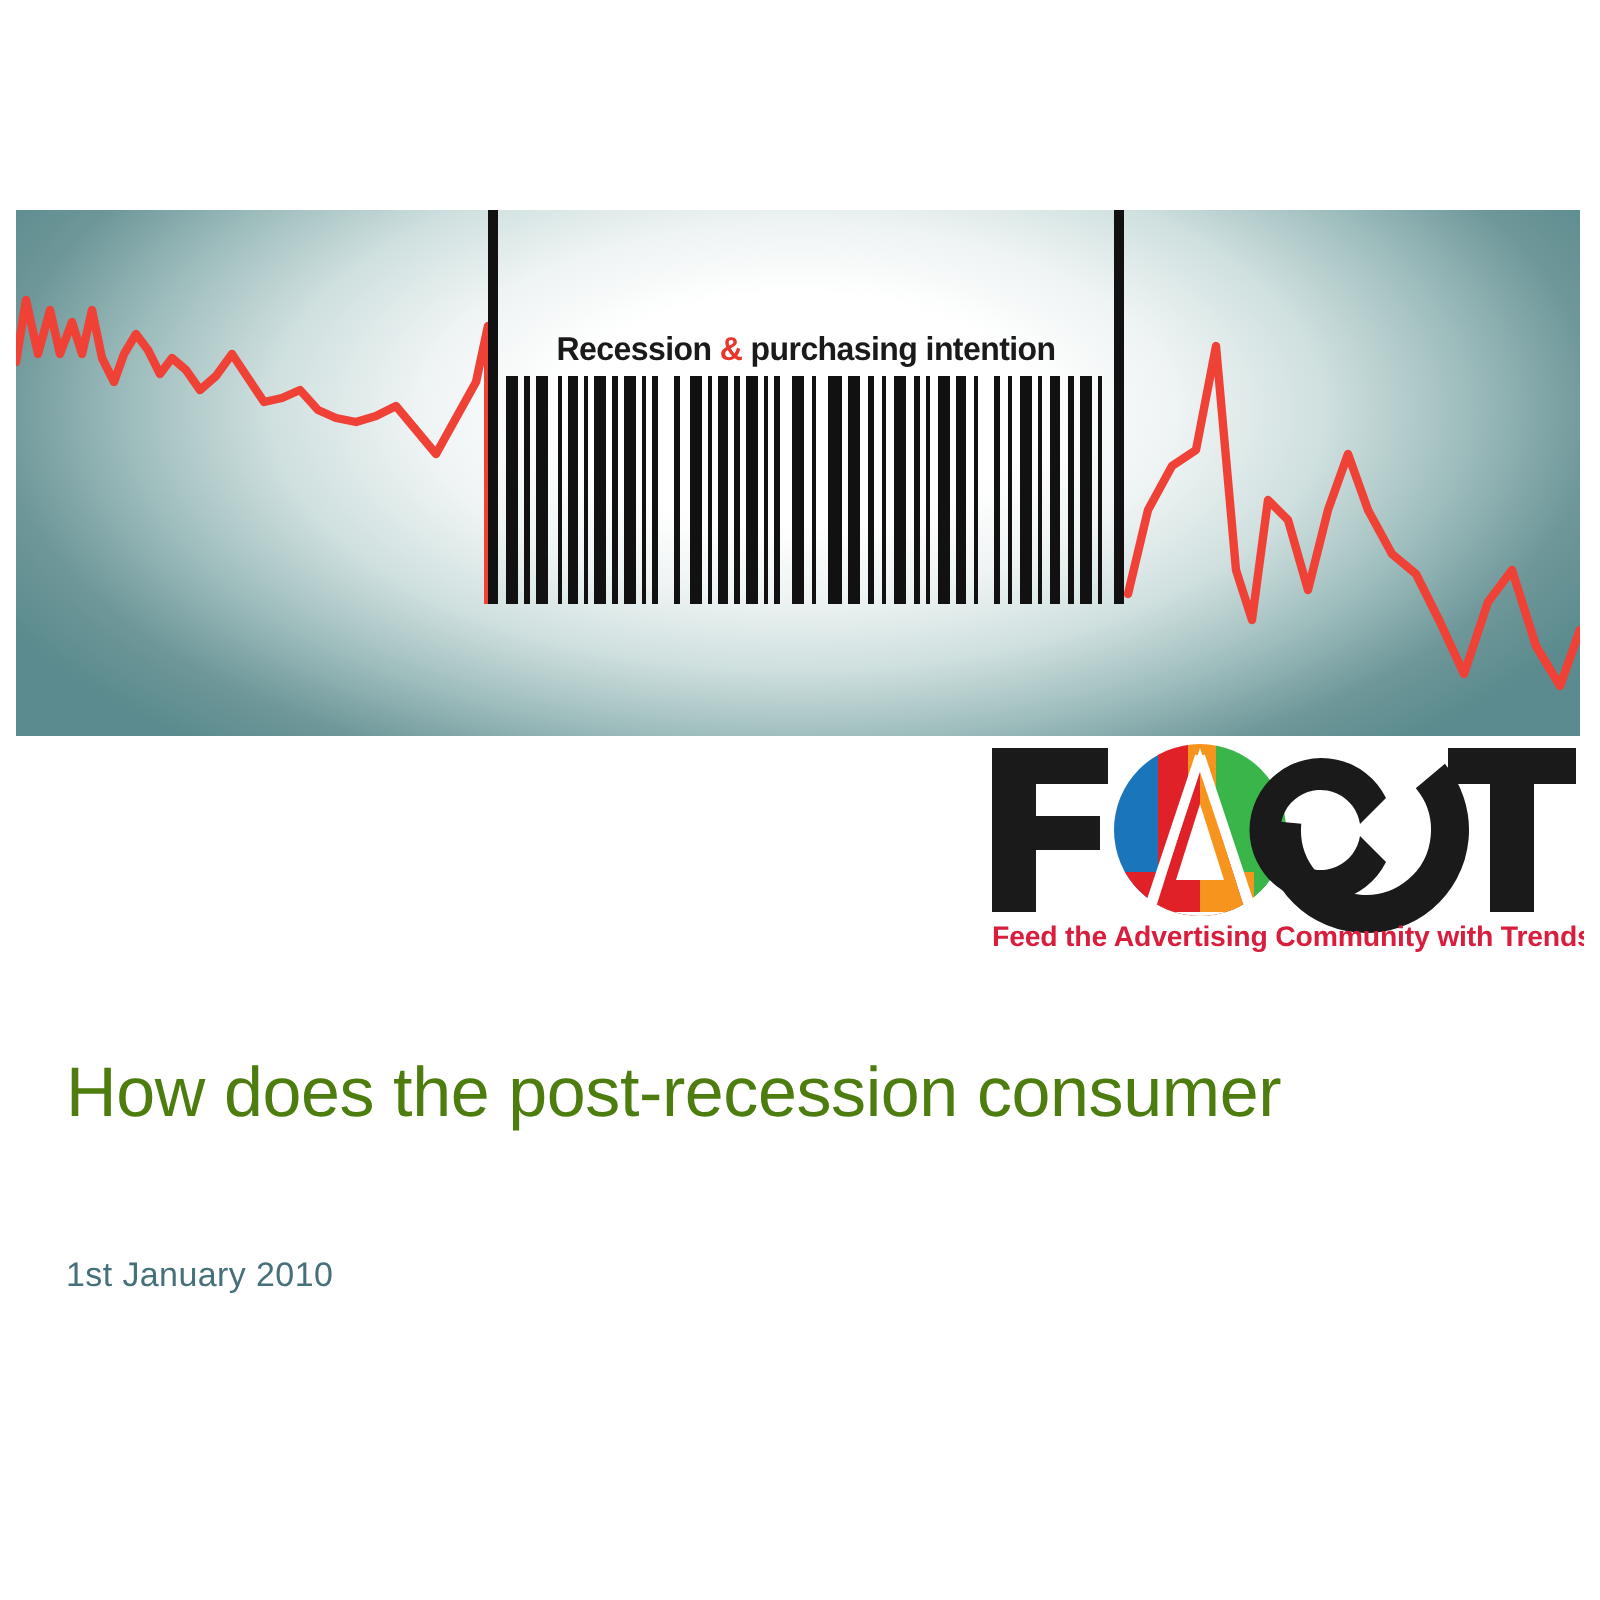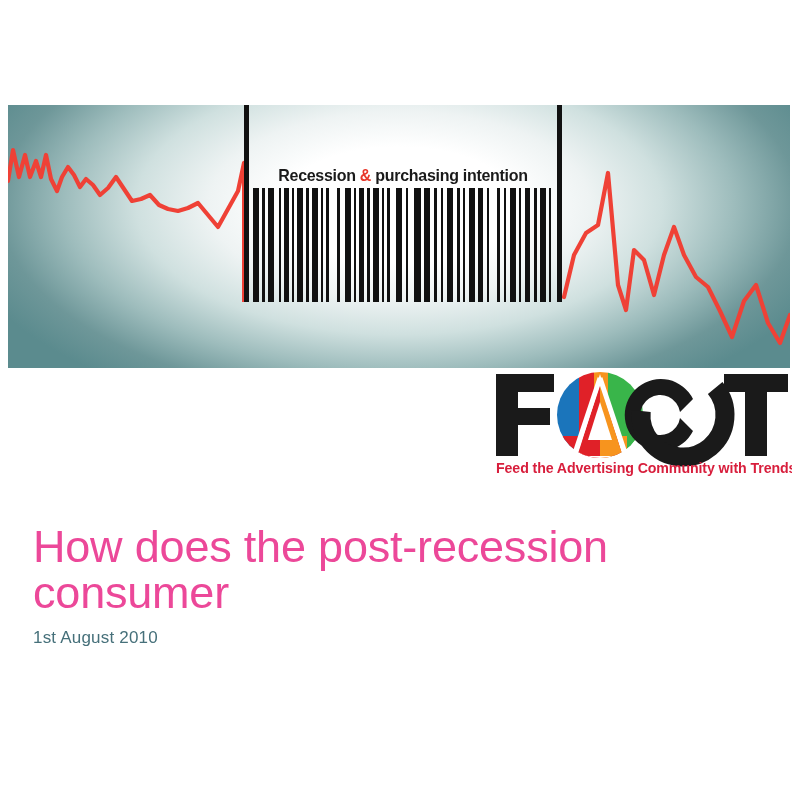--- a/index.html
+++ b/index.html
@@ -108,23 +108,23 @@
   }
   .fact-logo svg { display: block; width: 300px; height: 112px; }
 
   
   .headline {
     position: absolute;
     left: 33px;
     top: 524px;
     width: 730px;
     font-family: "Liberation Sans", sans-serif;
-    font-size: 45px;
+    font-size: 35px;
     line-height: 46px;
-    color: #ec4899;
+    color: #4d7c0f;
     font-weight: normal;
     letter-spacing: -0.2px;
   }
   .headline-line { display: block; }
   .slide-date {
     position: absolute;
     left: 33px;
     top: 628px;
     font-family: "Liberation Sans", sans-serif;
     font-size: 17px;
@@ -258,15 +258,15 @@
       </g>
 
       <text x="4" y="105" fill="#d81e3c" font-family="Liberation Sans, sans-serif" font-size="14.2" font-weight="bold" letter-spacing="-0.1">Feed the Advertising Community with Trends</text>
     </svg>
   </div>
 
   <div class="headline">
     <span class="headline-line">How does the post-recession consumer</span>
   </div>
 
-  <div class="slide-date">1st August 2010</div>
+  <div class="slide-date">1st January 2010</div>
 
 </div>
 
 </body></html>

